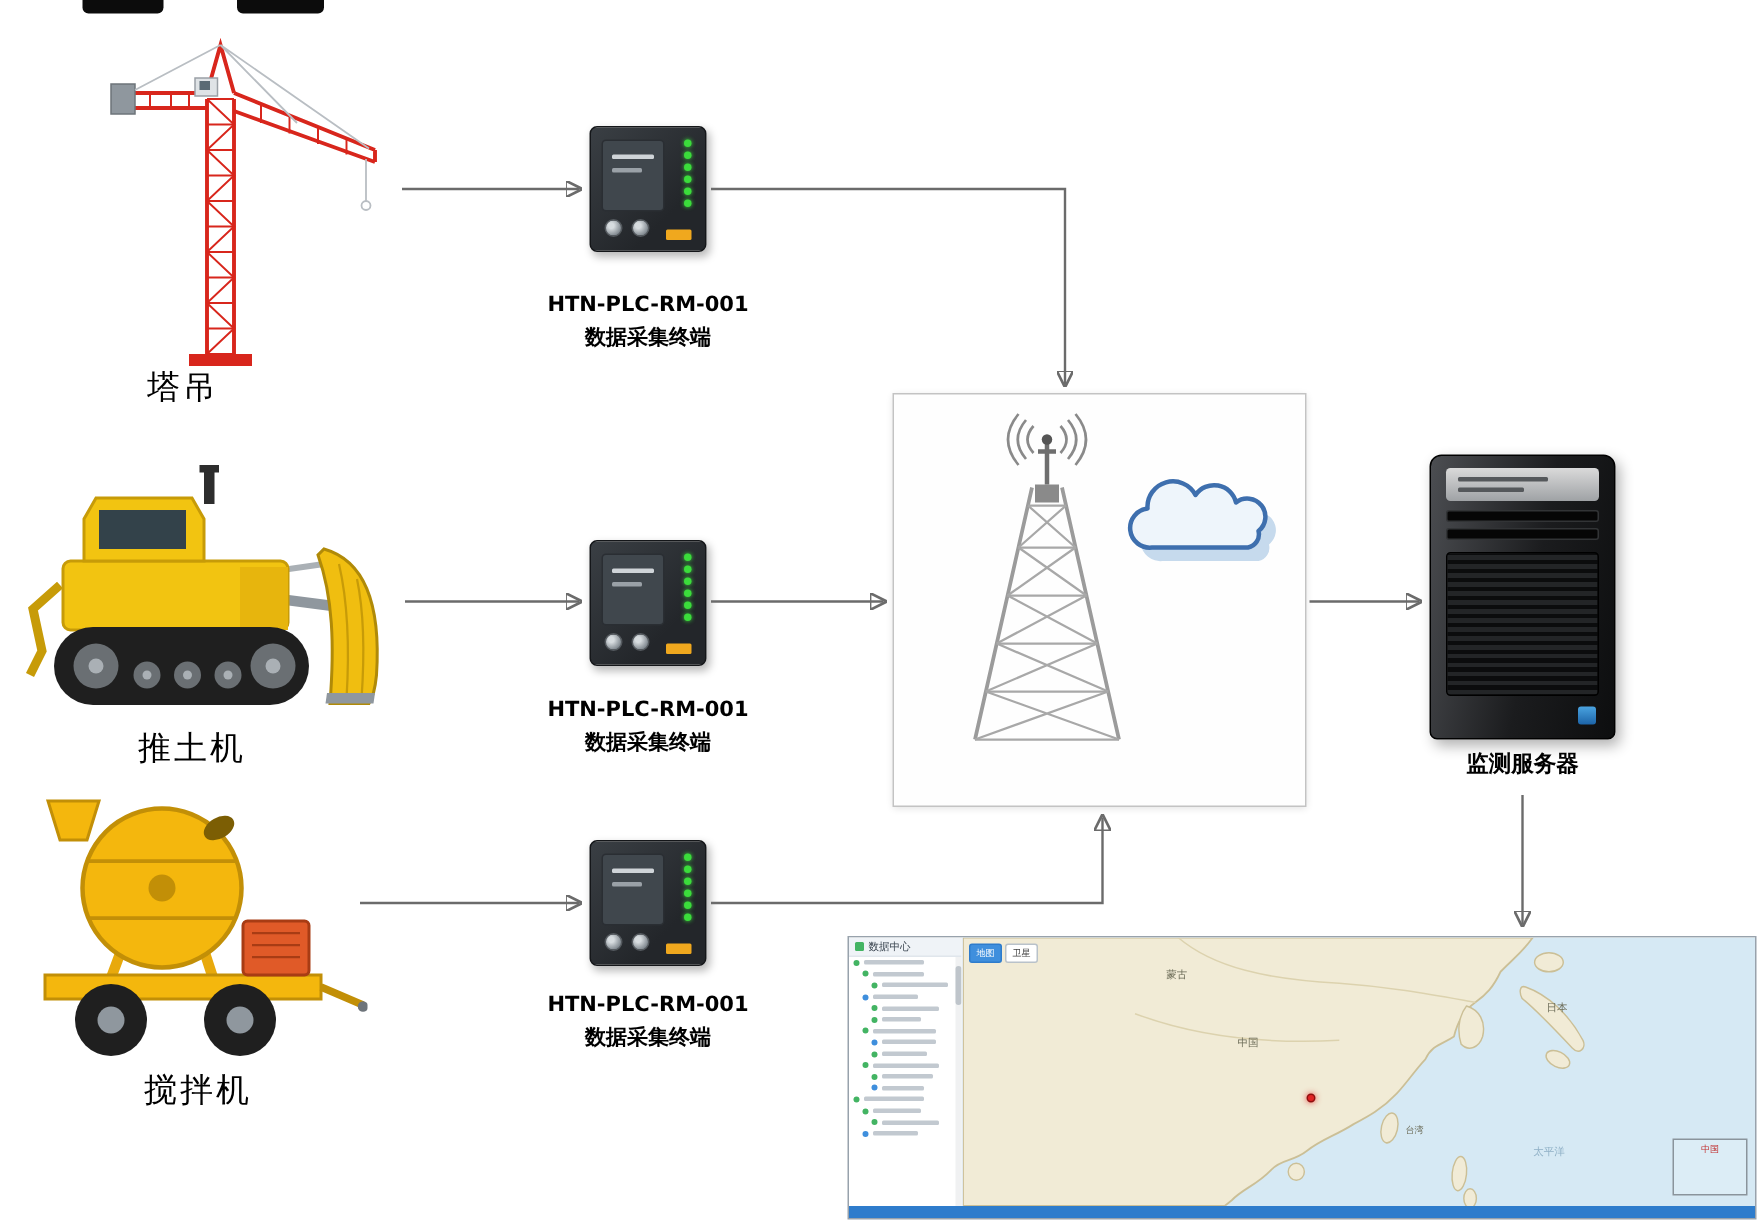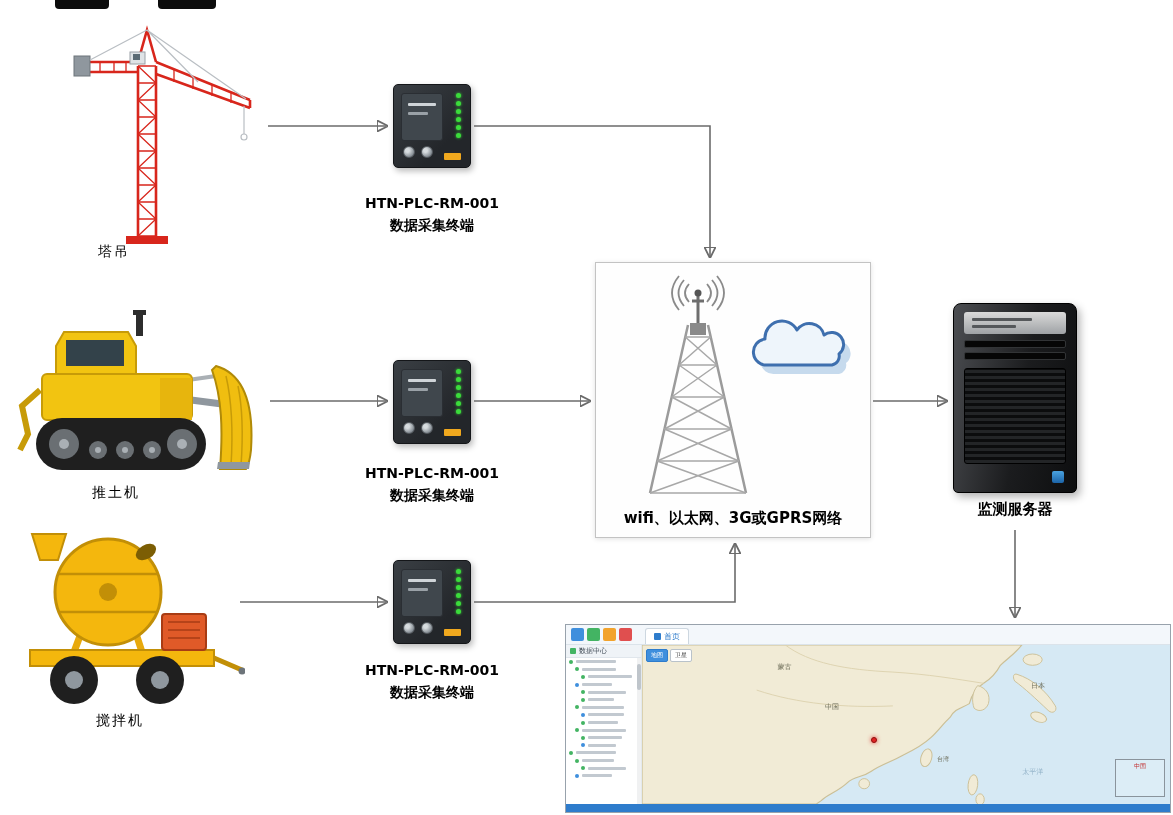--- a/index.html
+++ b/index.html
@@ -4,21 +4,21 @@
 <style>
 *{margin:0;padding:0;box-sizing:border-box}
 body{background:#fff;font-family:"DejaVu Sans","Liberation Sans",sans-serif;color:#000}
 #canvas{position:relative;width:1173px;height:815px;background:#fff;overflow:hidden}
 
 
 .top-art{position:absolute;top:0;height:9px;background:#0c0c0c;border-radius:0 0 4px 4px}
 
 
 .machine{position:absolute}
-.machine-label{position:absolute;font-size:14px;letter-spacing:2px;color:#000}
+.machine-label{position:absolute;font-size:22px;letter-spacing:2px;color:#000}
 
 
 .plc{position:absolute;width:78px;height:84px;background:linear-gradient(135deg,#3a3f44,#23262a 70%);border:1px solid #141619;border-radius:5px;box-shadow:2px 3px 6px rgba(0,0,0,.28)}
 .plc-face{position:absolute;left:7px;top:8px;width:42px;height:48px;background:#40474d;border:1px solid #2a2e33;border-radius:3px}
 .plc-face::before{content:"";position:absolute;left:6px;top:9px;width:28px;height:3px;background:#cfd4d8;border-radius:1px}
 .plc-face::after{content:"";position:absolute;left:6px;top:18px;width:20px;height:3px;background:#9aa1a7;border-radius:1px}
 .plc-leds{position:absolute;right:9px;top:8px;display:flex;flex-direction:column;gap:3px}
 .plc-leds i{width:5px;height:5px;border-radius:50%;background:#3bdc3b;box-shadow:0 0 3px #3bdc3b}
 .plc-port{position:absolute;width:12px;height:12px;border-radius:50%;background:radial-gradient(circle at 35% 35%,#d7dcdf 20%,#7d858c 75%);border:1px solid #54595e}
 .plc-port.p1{left:9px;bottom:9px}
@@ -257,21 +257,20 @@
       <circle cx="88" cy="14" r="3.5" fill="#555"></circle>
       <g stroke="#8a8a8a" stroke-width="1.8" fill="none">
         <path d="M79,23 Q71,14 79,5 M74,27 Q63,14 74,1 M69,31 Q55,14 69,-3"></path>
         <path d="M97,23 Q105,14 97,5 M102,27 Q113,14 102,1 M107,31 Q121,14 107,-3"></path>
       </g>
     </svg>
     <svg class="net-cloud" width="120" height="78" viewBox="0 0 120 78">
       <path d="M28,58 a13,13 0 0 1 -3,-26 a17,17 0 0 1 32,-9 a15,15 0 0 1 27,5 a12,12 0 0 1 15,19 a9,9 0 0 1 -7,11 z" transform="translate(7,9)" fill="#c6daed"></path>
       <path d="M28,58 a13,13 0 0 1 -3,-26 a17,17 0 0 1 32,-9 a15,15 0 0 1 27,5 a12,12 0 0 1 15,19 a9,9 0 0 1 -7,11 z" fill="#eef5fb" stroke="#3e6fae" stroke-width="3" stroke-linejoin="round"></path>
     </svg>
-    <div class="net-label">wifi、以太网、3G或GPRS网络</div>
   </div>
 
   <div class="server">
     <div class="srv-top">
         <i></i>
         <i></i>
       </div>
     <div class="srv-drive d1"></div>
     <div class="srv-drive d2"></div>
     <div class="srv-vent"></div>
@@ -290,30 +289,20 @@
     <path d="M474,126 H710 V256" marker-end="url(#arr)"></path>
     <path d="M270,401 H386" marker-end="url(#arr)"></path>
     <path d="M474,401 H589" marker-end="url(#arr)"></path>
     <path d="M240,602 H386" marker-end="url(#arr)"></path>
     <path d="M474,602 H735 V545" marker-end="url(#arr)"></path>
     <path d="M873,401 H946" marker-end="url(#arr)"></path>
     <path d="M1015,530 V616" marker-end="url(#arr)"></path>
   </svg>
 
   <div id="platform">
-    <div class="pf-toolbar">
-      <span class="pf-btn b1"></span>
-      <span class="pf-btn b2"></span>
-      <span class="pf-btn b3"></span>
-      <span class="pf-btn b4"></span>
-      <span class="pf-tab">
-          <i></i>
-          <span>首页</span>
-        </span>
-    </div>
     <div class="pf-body">
       <div class="pf-tree">
         <div class="pf-tree-head">
             <i></i>
             <span>数据中心</span>
           </div>
         <div>
             <div class="tree-row" style="padding-left: 3px;">
               <span class="tree-dot"></span>
               <span class="tree-bar" style="width: 40px;"></span>

